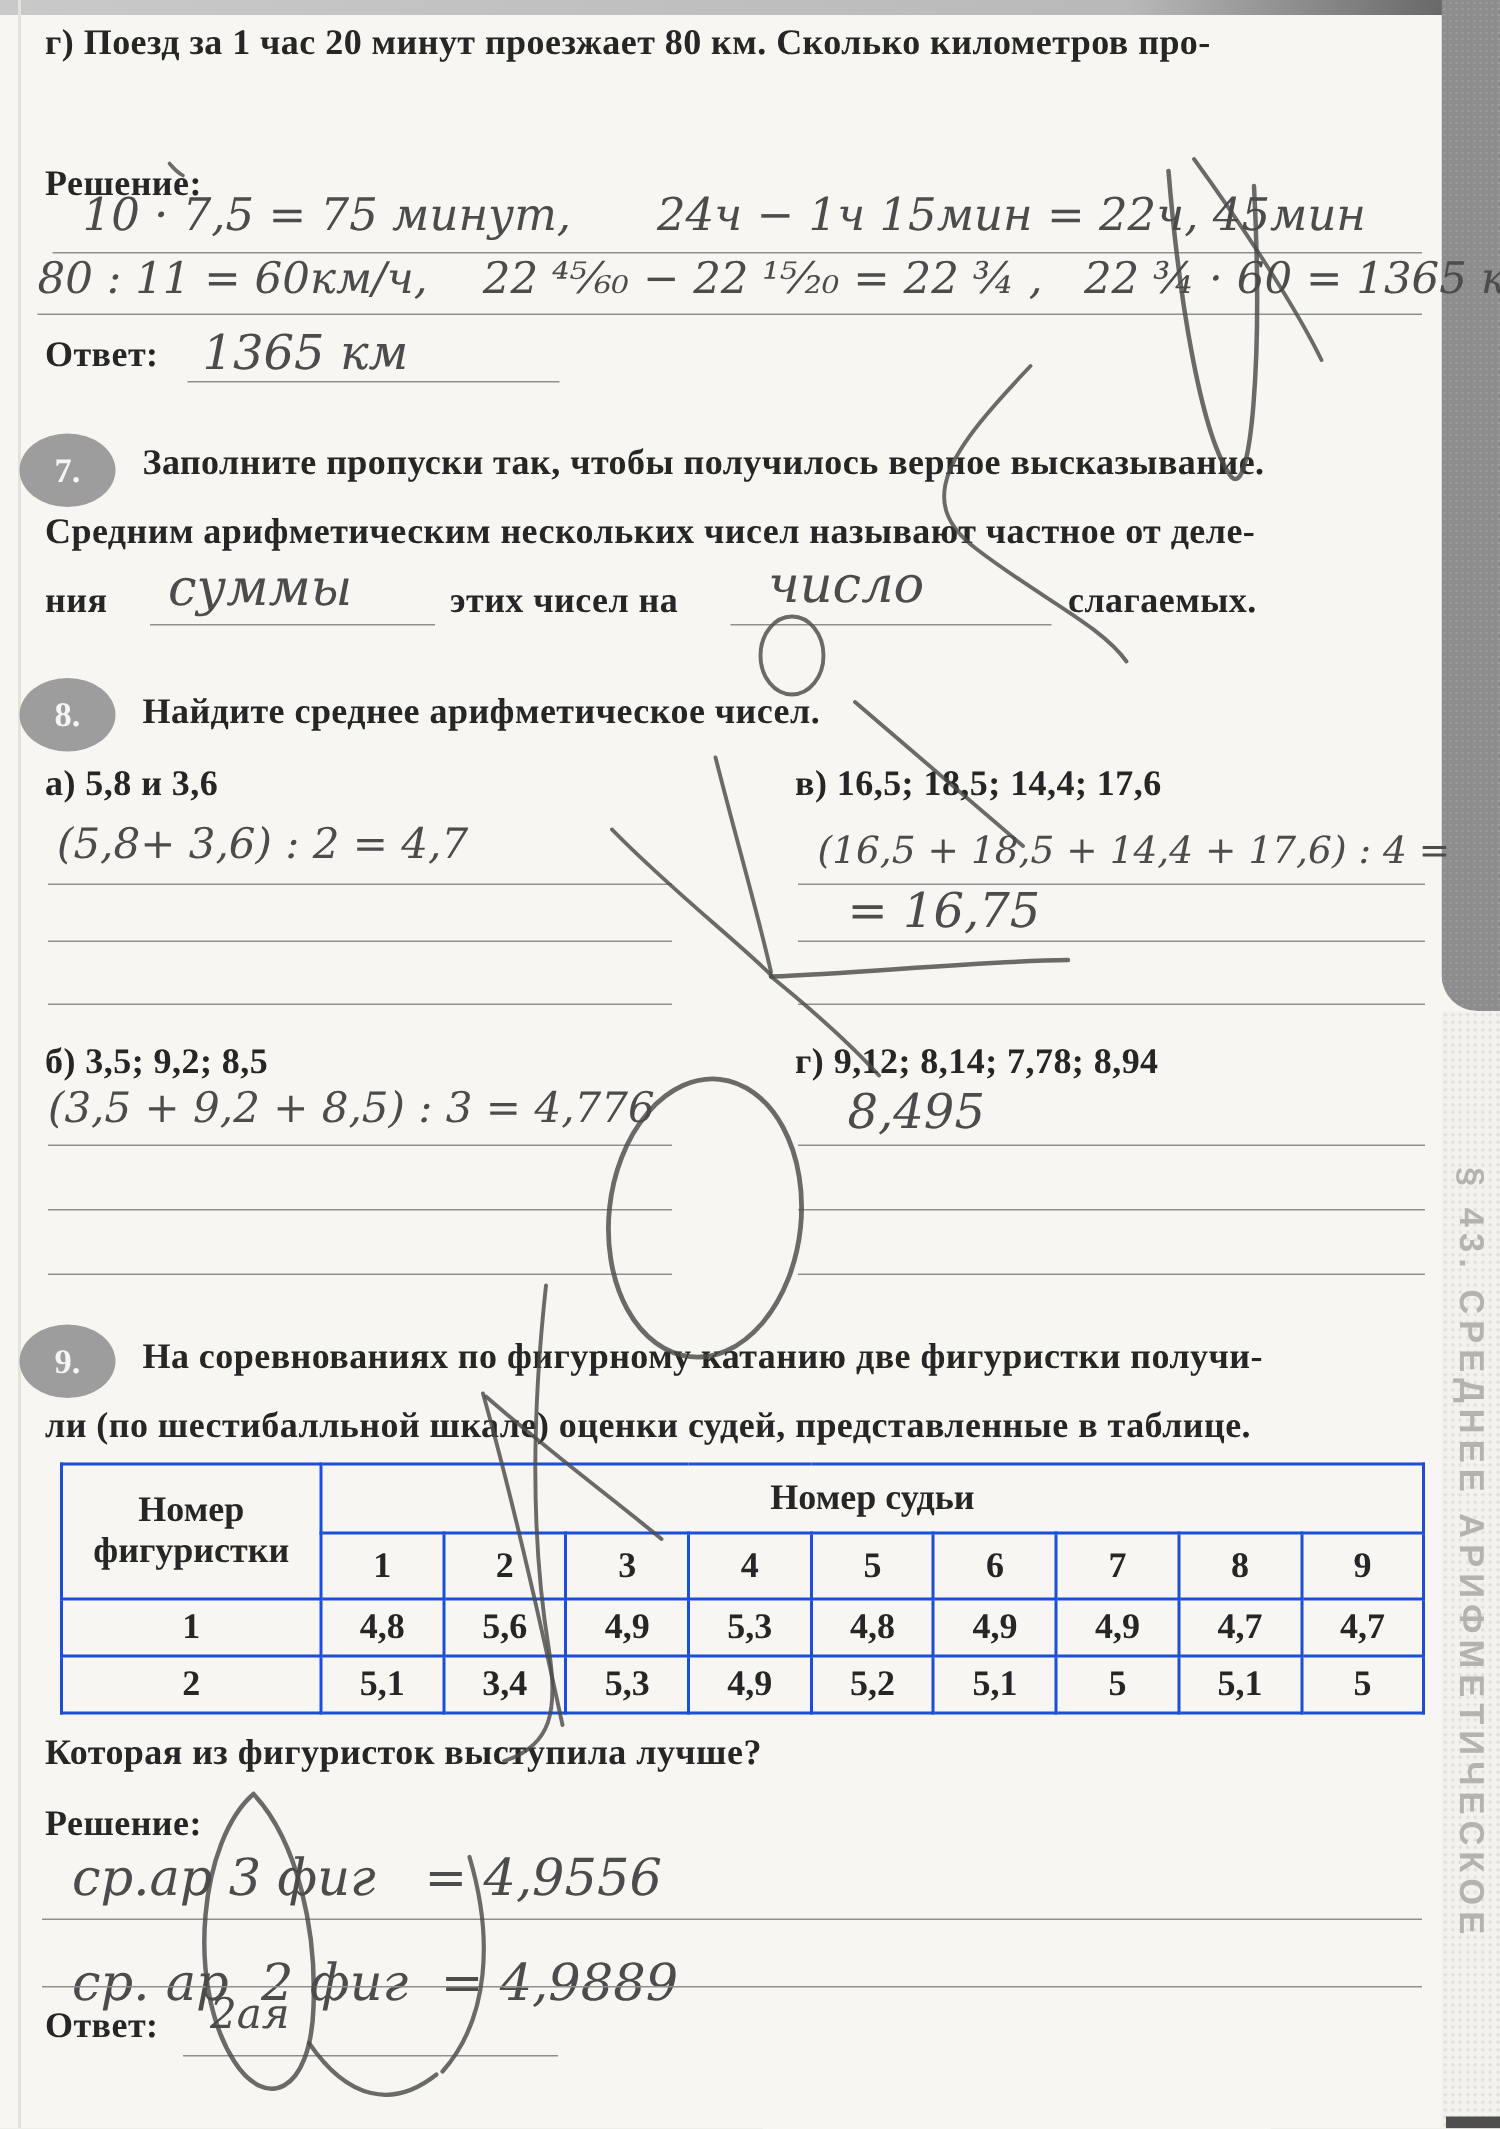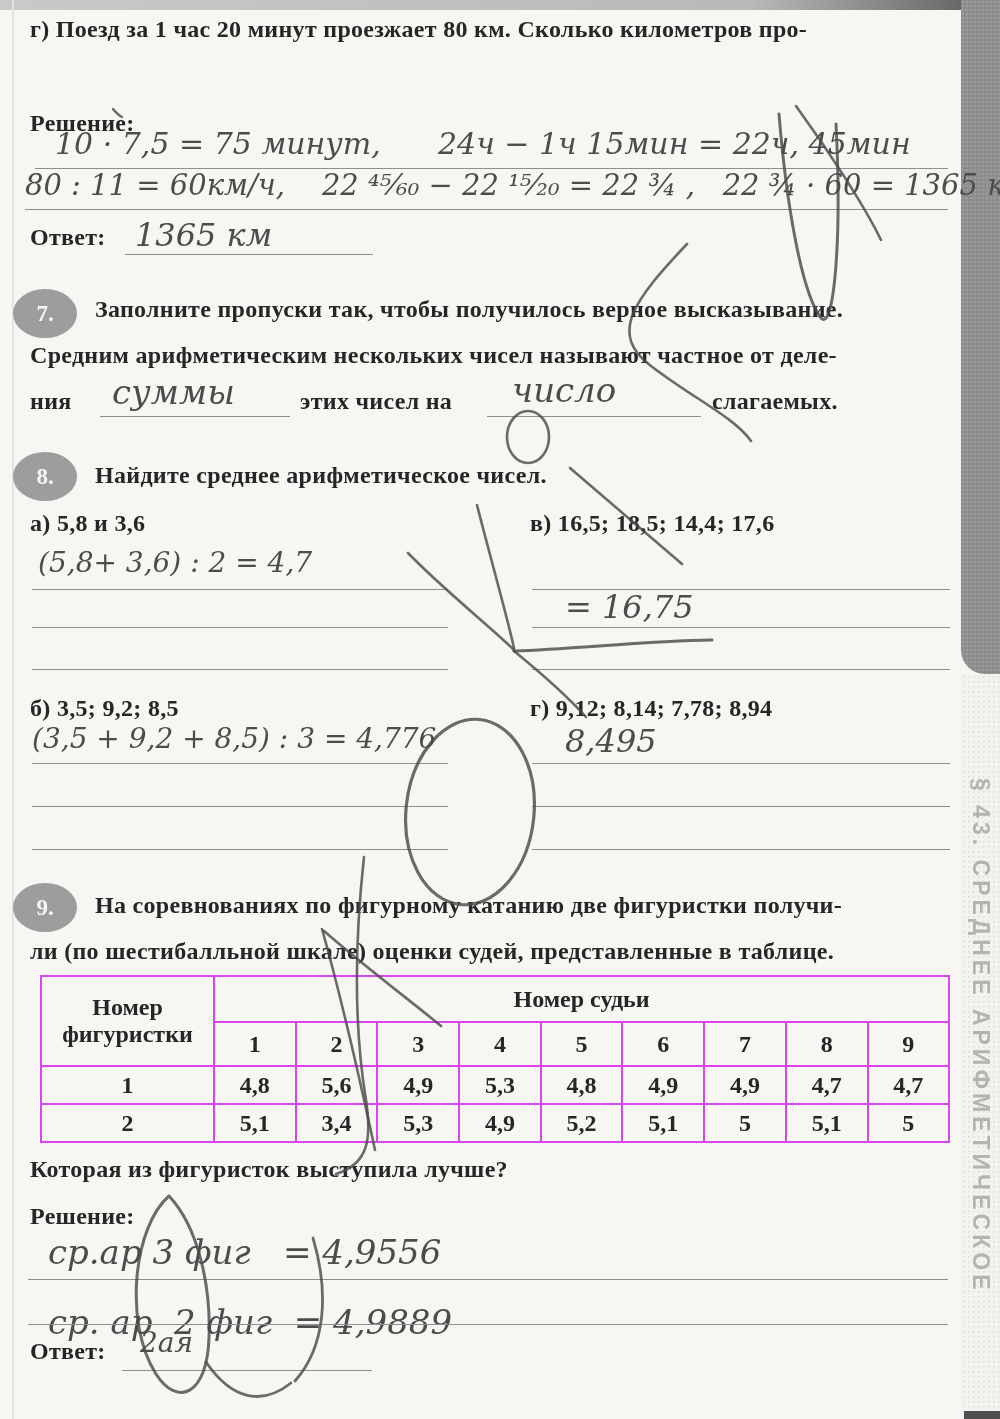--- a/index.html
+++ b/index.html
@@ -22,21 +22,21 @@
   .side-tab{position:absolute;left:961px;top:674px;width:39px;height:745px;background:#f3f2ee;
             background-image:radial-gradient(rgba(0,0,0,.07) 1px,transparent 1px);
             background-size:5px 5px;}
   .tab-title{position:absolute;left:994px;top:778px;transform:rotate(90deg);
              transform-origin:0 0;font-family:"Liberation Sans",sans-serif;font-weight:bold;
              font-size:23px;letter-spacing:4px;color:#b4b3b0;white-space:pre;}
   .corner-mark{position:absolute;left:964px;top:1411px;width:36px;height:8px;background:#4f4f4f;}
   table.grades{position:absolute;left:40px;top:975px;width:908px;border-collapse:collapse;
                table-layout:fixed;font-family:"Liberation Serif",serif;font-weight:bold;
                font-size:24px;color:#262626;text-align:center;}
-  table.grades td{border:2px solid #d946ef;padding:0;vertical-align:middle;}
+  table.grades td{border:2px solid #1d4ed8;padding:0;vertical-align:middle;}
   svg.marks{position:absolute;left:0;top:0;pointer-events:none;}
   svg.marks path,svg.marks ellipse{fill:none;stroke:#4a4a4a;stroke-linecap:round;opacity:.82;}
 </style>
 </head>
 <body>
 
 <div class="page">
 
   <div class="top-strip"></div>
   <div class="left-edge"></div>
@@ -73,20 +73,21 @@
 
   <div class="badge" style="left:13px;top:452px;">
     <span>8.</span>
   </div>
   <div class="print" style="left:95px;top:462px;">Найдите среднее арифметическое чисел.</div>
 
   <div class="print" style="left:30px;top:510px;">а) 5,8 и 3,6</div>
   <div class="print" style="left:530px;top:510px;">в) 16,5; 18,5; 14,4; 17,6</div>
 
   <div class="hw" style="left:38px;top:546px;font-size:28px;">(5,8+ 3,6) : 2 = 4,7</div>
+  <div class="hw" style="left:545px;top:552px;font-size:25px;">(16,5 + 18,5 + 14,4 + 17,6) : 4 =</div>
   <div class="rule" style="left:32px;top:589px;width:416px;"></div>
   <div class="rule" style="left:532px;top:589px;width:418px;"></div>
 
   <div class="hw" style="left:565px;top:588px;font-size:32px;">= 16,75</div>
   <div class="rule" style="left:32px;top:627px;width:416px;"></div>
   <div class="rule" style="left:532px;top:627px;width:418px;"></div>
   <div class="rule" style="left:32px;top:669px;width:416px;"></div>
   <div class="rule" style="left:532px;top:669px;width:418px;"></div>
 
   <div class="print" style="left:30px;top:695px;">б) 3,5; 9,2; 8,5</div>

